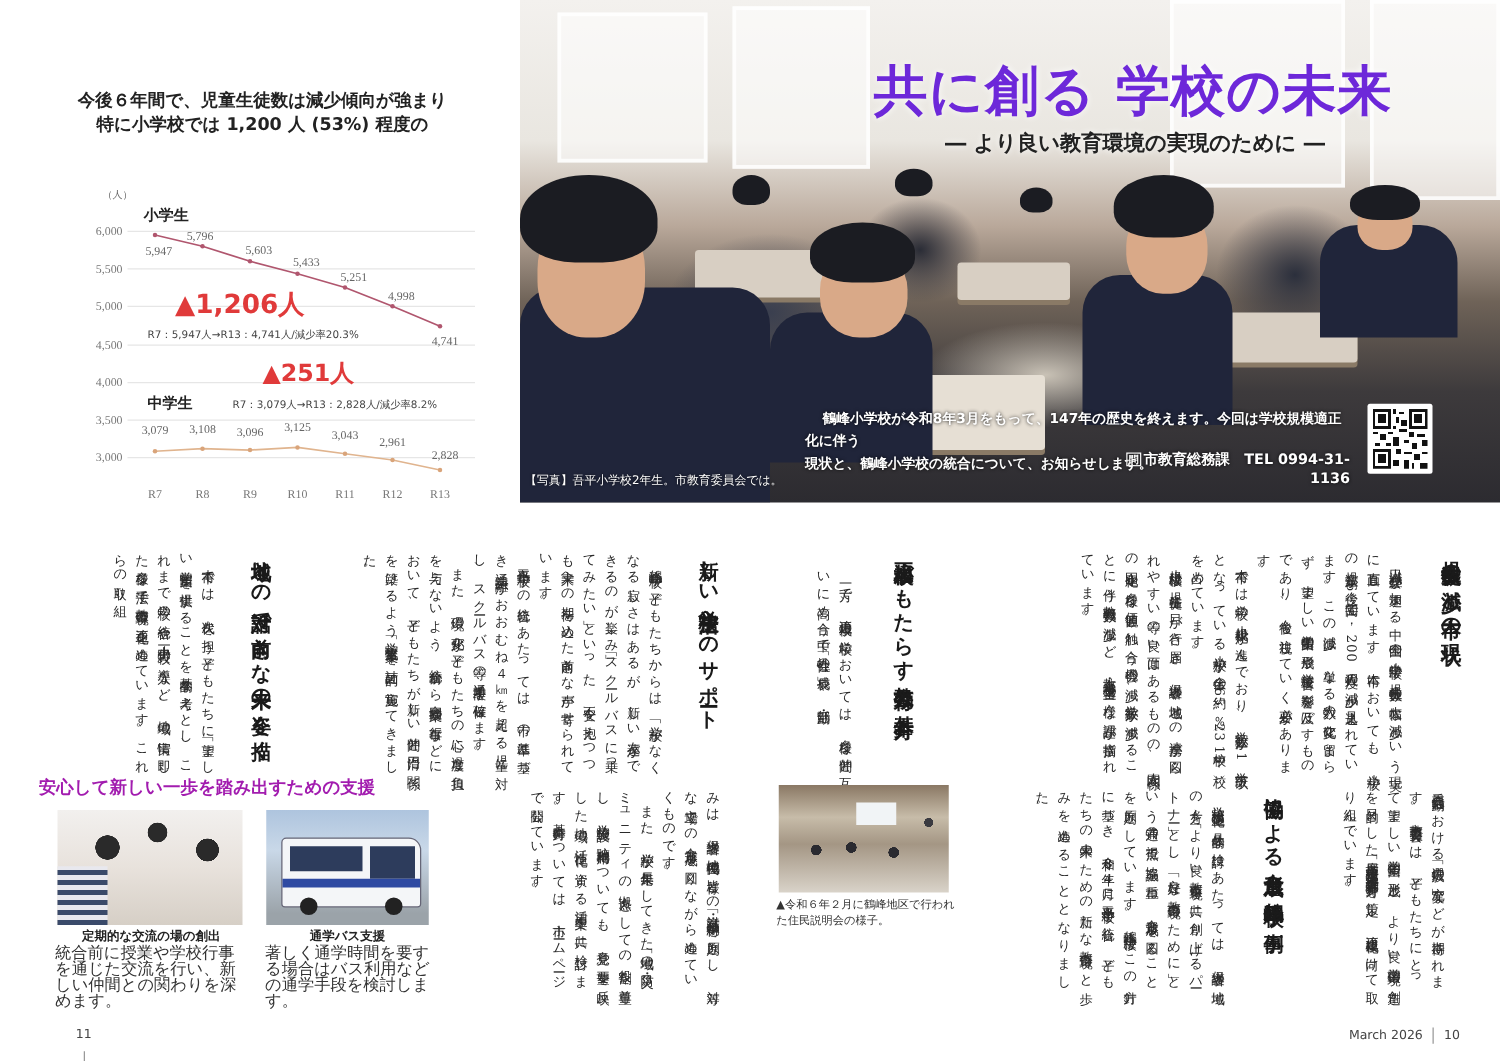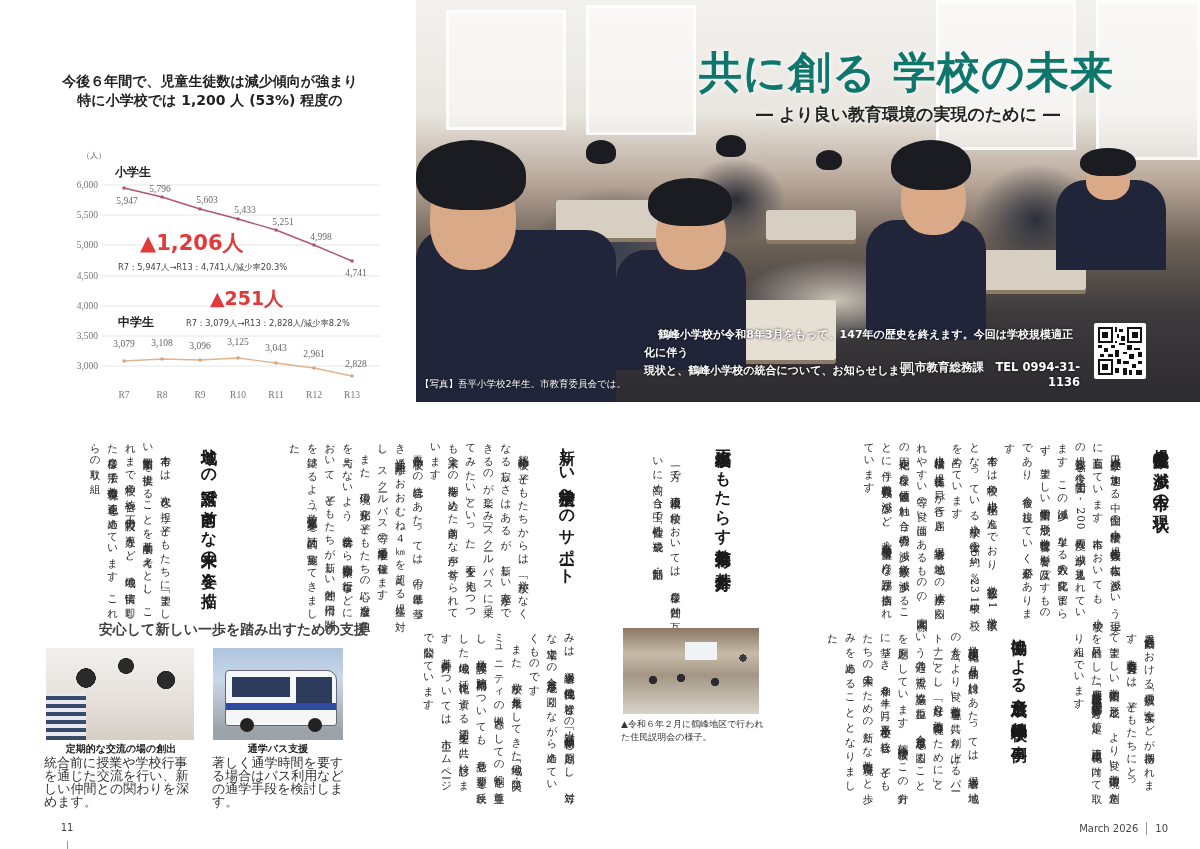--- a/index.html
+++ b/index.html
@@ -25,21 +25,21 @@
       linear-gradient(180deg, #f3f1ee 0%, #e9e6e0 28%, #b9a89a 45%, #6f6358 60%, #3d3a3c 78%, #2c2b30 100%);
   }
   .hero .window { position:absolute; background: rgba(255,255,255,0.55); border:3px solid rgba(255,255,255,0.8); }
   .hero .desk { position:absolute; background:#d8cfc3; border-radius:3px; box-shadow:0 4px 0 #8a7a66; }
   .hero .kid { position:absolute; border-radius:50% 50% 40% 40%; background:#1b1c22; }
   .hero .uniform { position:absolute; background:#20253a; border-radius:30px 30px 0 0; }
   .hero .face { position:absolute; background:#d9a988; border-radius:45%; }
 
   .hero-title {
     position: absolute; left: 664px; top: 44px; width: 450px; text-align: right;
-    font-size: 43px; font-weight: bold; letter-spacing: 1px; color: #0f766e;
+    font-size: 43px; font-weight: bold; letter-spacing: 1px; color: #6d28d9;
     text-shadow: 0 0 6px rgba(255,255,255,0.9);
   }
   .hero-subtitle {
     position: absolute; left: 700px; top: 103px; width: 360px; text-align: right;
     font-size: 17px; font-weight: bold; color: #222;
     text-shadow: 0 0 5px rgba(255,255,255,0.95);
   }
   .hero-caption {
     position: absolute; left: 644px; top: 326px; width: 440px;
     font-size: 11px; line-height: 18px; color: #fff; font-weight: bold;
@@ -66,22 +66,22 @@
   .vhead {
     position: absolute; writing-mode: vertical-rl; -webkit-writing-mode: vertical-rl;
     font-family: "DejaVu Sans", "Liberation Sans", sans-serif; font-weight: bold;
     font-size: 16px; line-height: 21px; letter-spacing: 1px; color: #1a1a1a;
   }
   .vblock p { text-indent: 1em; }
   .vblock p.noindent { text-indent: 0; }
 
   
   .support-title {
-    position: absolute; left: 58px; top: 621px; width: 310px; text-align: right;
-    font-size: 14px; font-weight: bold; color: #404040;
+    position: absolute; left: 31px; top: 621px; width: 310px; text-align: left;
+    font-size: 14px; font-weight: bold; color: #a21caf;
   }
   .support-img { position:absolute; top: 648px; height: 92px; overflow:hidden; }
   .support-img.left {
     left: 46px; width: 148px;
     background:
       radial-gradient(circle 16px at 40px 30px, #2a2a2a 60%, rgba(0,0,0,0) 62%),
       radial-gradient(circle 15px at 120px 32px, #2a2a2a 60%, rgba(0,0,0,0) 62%),
       radial-gradient(circle 13px at 80px 18px, #2a2a2a 60%, rgba(0,0,0,0) 62%),
       repeating-linear-gradient(0deg, #3a4a6a 0 4px, #e8e8ee 4px 8px) 0 45px / 40px 47px no-repeat,
       linear-gradient(180deg, #f2f0ee 0%, #e8e2dc 50%, #d6cfc6 100%);

